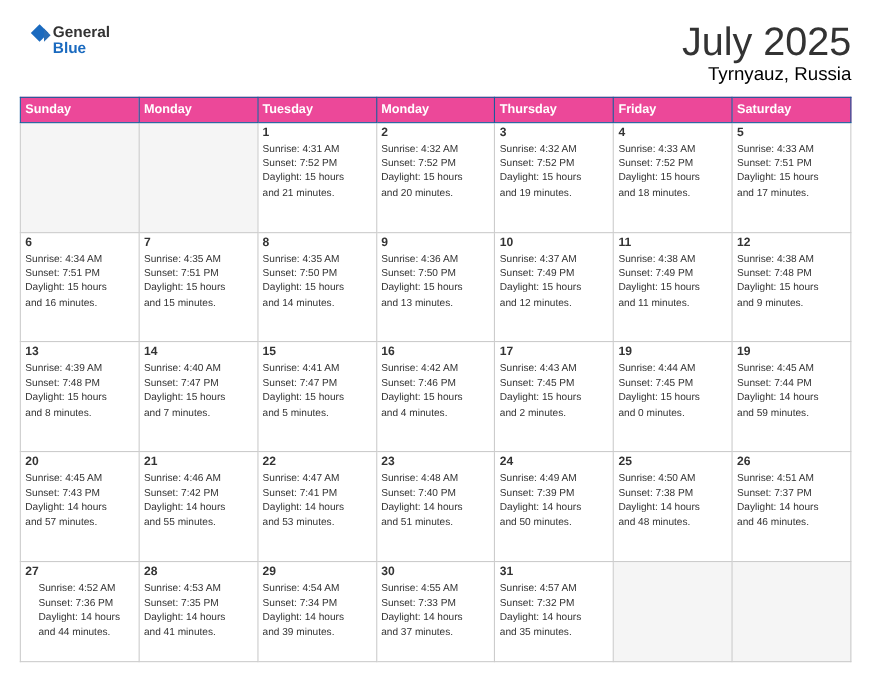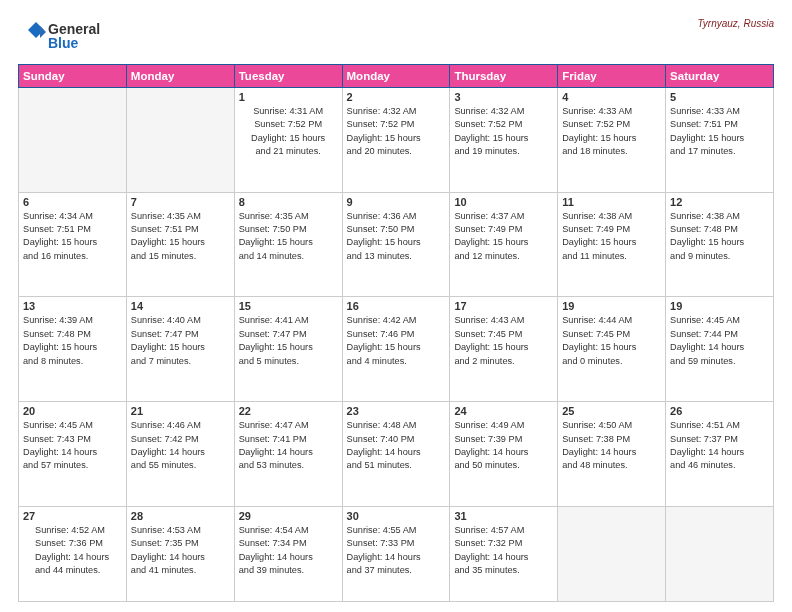--- a/index.html
+++ b/index.html
@@ -31,23 +31,22 @@
     .title-block {
       text-align: right;
     }
     .title-month {
       font-size: 36px;
       color: #333;
       font-weight: 300;
       line-height: 1.1;
     }
     .title-location {
-      font-size: 10px;
-      color: #7f1d1d;
-      font-style: italic;
+      font-size: 17px;
+      color: #000000;
     }
     .calendar {
       flex: 1;
       border: 1px solid #ccc;
       border-collapse: collapse;
       width: 100%;
       table-layout: fixed;
     }
     .calendar th {
       background: #ec4899;
@@ -92,20 +91,21 @@
   <div class="header">
     <div class="logo">
   <svg width="90" height="36" viewBox="0 0 90 36">
     <text x="30" y="16" font-size="14" font-weight="bold" font-family="Arial" fill="#333">General</text>
     <text x="30" y="30" font-size="14" font-weight="bold" font-family="Arial" fill="#1a6abf">Blue</text>
     <polygon points="18,4 26,12 18,20 10,12" fill="#1a6abf"></polygon>
     <polygon points="22,8 28,14 22,20" fill="#2a6db5"></polygon>
   </svg>
 </div>
     <div class="title-block">
+      <div class="title-month">July 2025</div>
       <div class="title-location">Tyrnyauz, Russia</div>
     </div>
   </div>
 
   <table class="calendar">
     <thead>
       <tr>
         <th>Sunday</th>
         <th>Monday</th>
         <th>Tuesday</th>
@@ -114,21 +114,21 @@
         <th>Friday</th>
         <th>Saturday</th>
       </tr>
     </thead>
     <tbody id="calendar-body">
     <tr>
           <td class="empty"></td>
           <td class="empty"></td>
           <td>
             <span class="day-num">1</span>
-            <div class="day-info" style="white-space: pre-line; text-align: center;">Sunrise: 4:31 AM
+            <div class="day-info" style="white-space: pre-line;">Sunrise: 4:31 AM
 Sunset: 7:52 PM
 Daylight: 15 hours
 and 21 minutes.</div>
           </td>
           <td>
             <span class="day-num">2</span>
             <div class="day-info" style="white-space: pre-line;">Sunrise: 4:32 AM
 Sunset: 7:52 PM
 Daylight: 15 hours
 and 20 minutes.</div>

